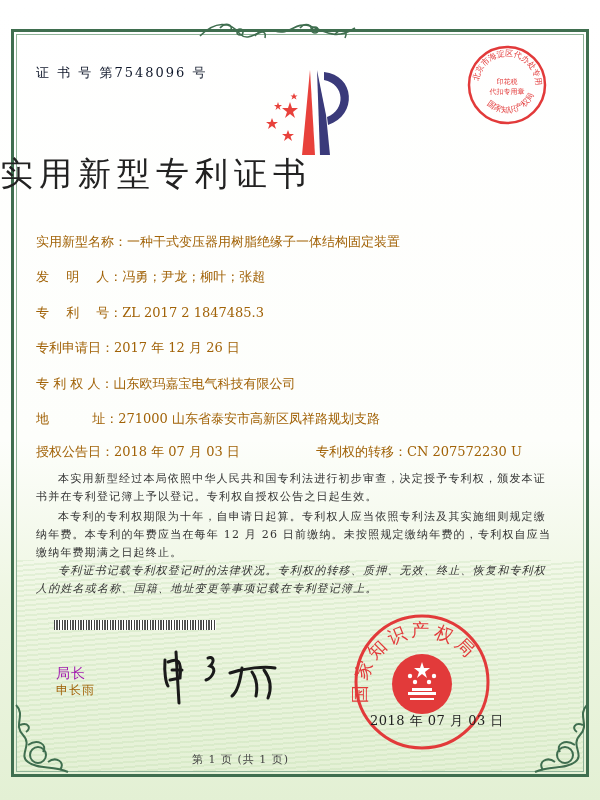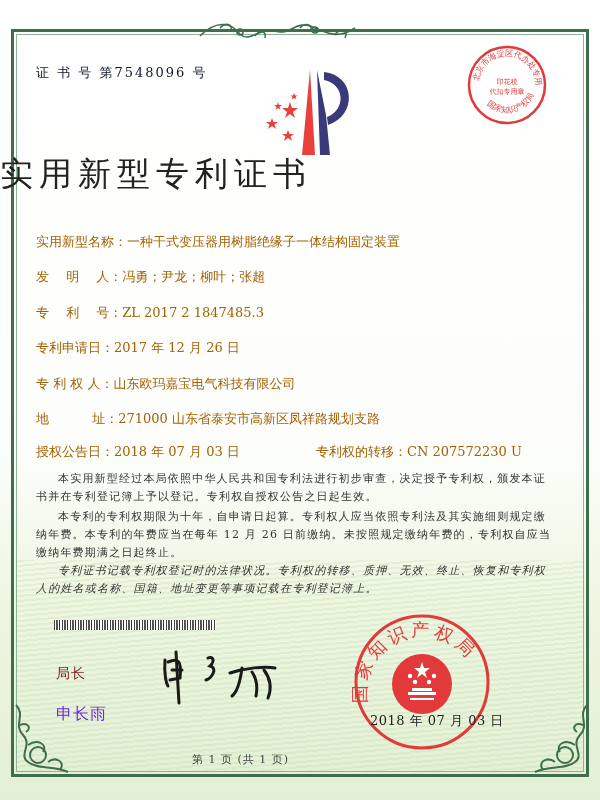--- a/index.html
+++ b/index.html
@@ -40,22 +40,22 @@
   .field .label { display: inline-block; }
   .field .value { display: inline-block; }
   .para {
     position: absolute; left: 36px; width: 520px; font-size: 11px; line-height: 18px;
     color: #333; text-indent: 2em; letter-spacing: 1.2px;
   }
   .barcode {
     position: absolute; left: 54px; top: 620px; width: 162px; height: 10px;
     background: repeating-linear-gradient(90deg, #444 0 1px, #fff 1px 2px, #555 2px 4px, #fff 4px 5px, #333 5px 6px, #fff 6px 8px);
   }
-  .director-title { position: absolute; left: 56px; top: 665px; font-size: 14px; font-family: Liberation Sans, sans-serif; color: #7f1d1d; letter-spacing: 1px; }
-  .director-name { position: absolute; left: 56px; top: 704px; font-size: 16px; font-family: "DejaVu Sans", sans-serif; color: #6d28d9; letter-spacing: 1px; }
+  .director-title { position: absolute; left: 56px; top: 665px; font-size: 14px; font-family: Liberation Sans, sans-serif; color: #a21caf; letter-spacing: 1px; }
+  .director-name { position: absolute; left: 56px; top: 682px; font-size: 12px; font-family: "DejaVu Sans", sans-serif; color: #a16207; letter-spacing: 1px; }
   .signature { position: absolute; left: 160px; top: 648px; width: 120px; height: 60px; }
   .seal-top { position: absolute; left: 466px; top: 44px; width: 82px; height: 82px; }
   .seal-big { position: absolute; left: 352px; top: 612px; width: 140px; height: 140px; }
   .seal-date {
     position: absolute; left: 370px; top: 712px; font-size: 13px; color: #222; letter-spacing: 0.5px;
   }
   .page-num {
     position: absolute; left: 0; width: 481px; top: 752px; text-align: center; font-size: 11px; color: #444; letter-spacing: 1px;
   }
 </style>

